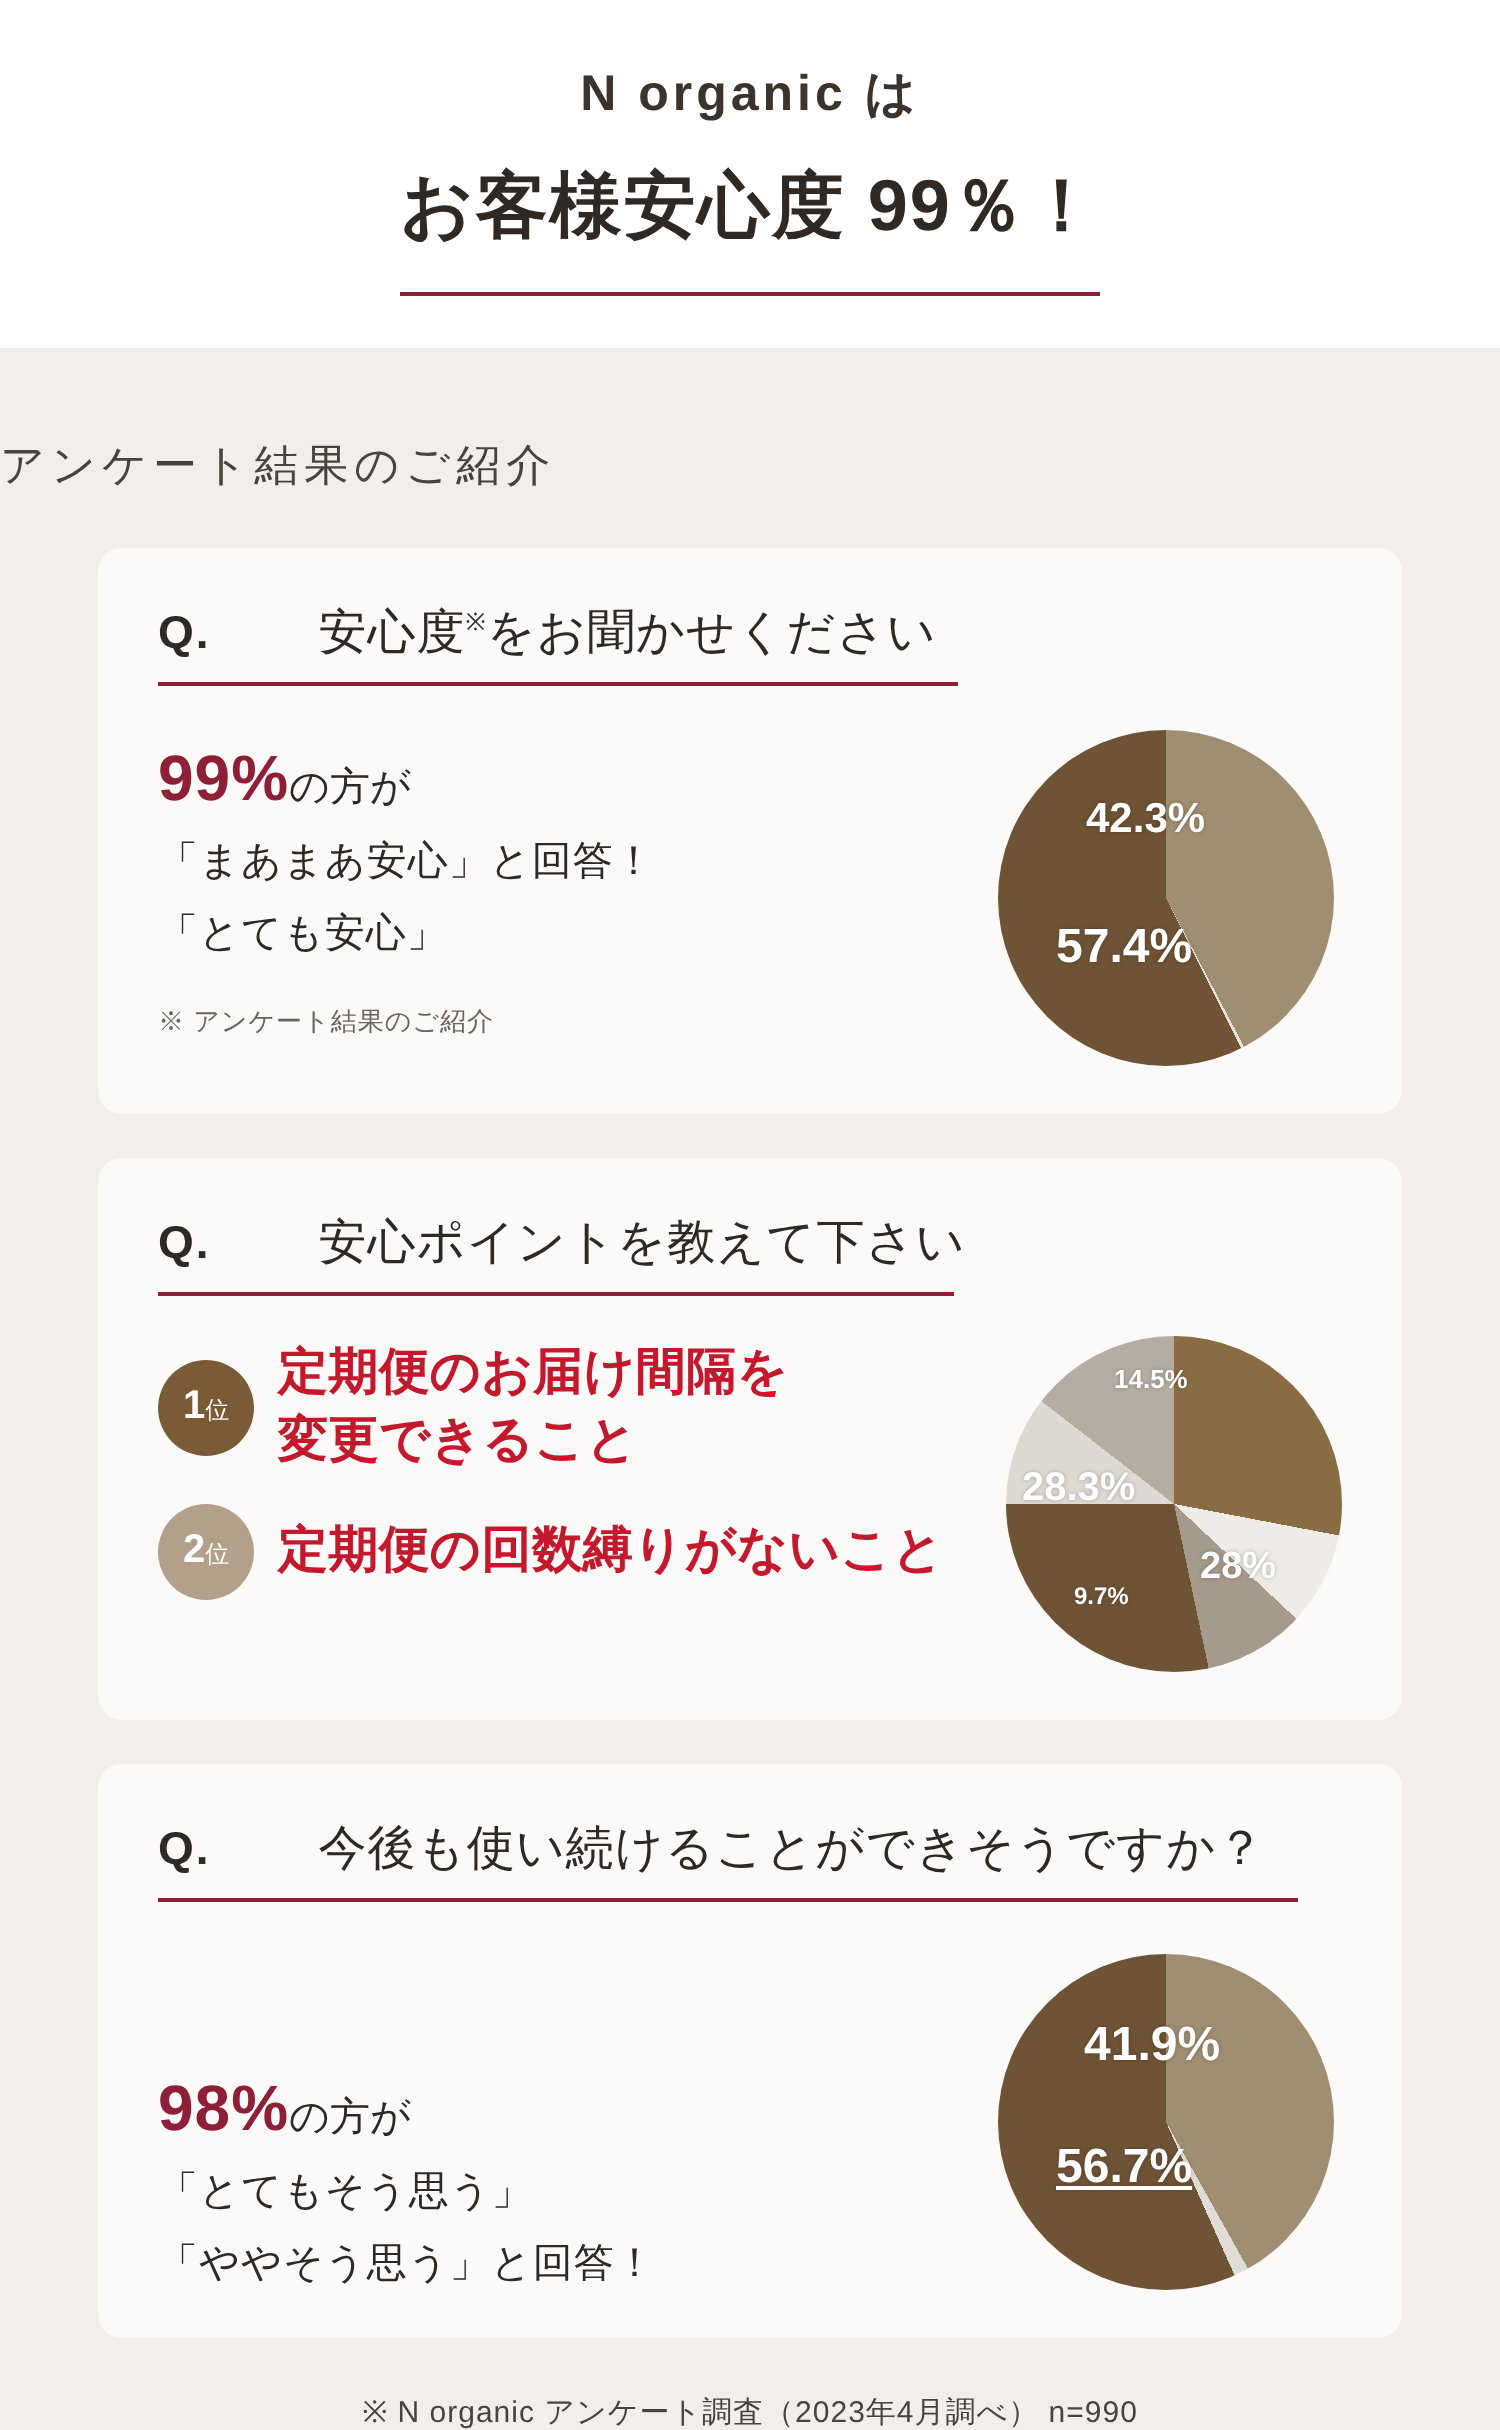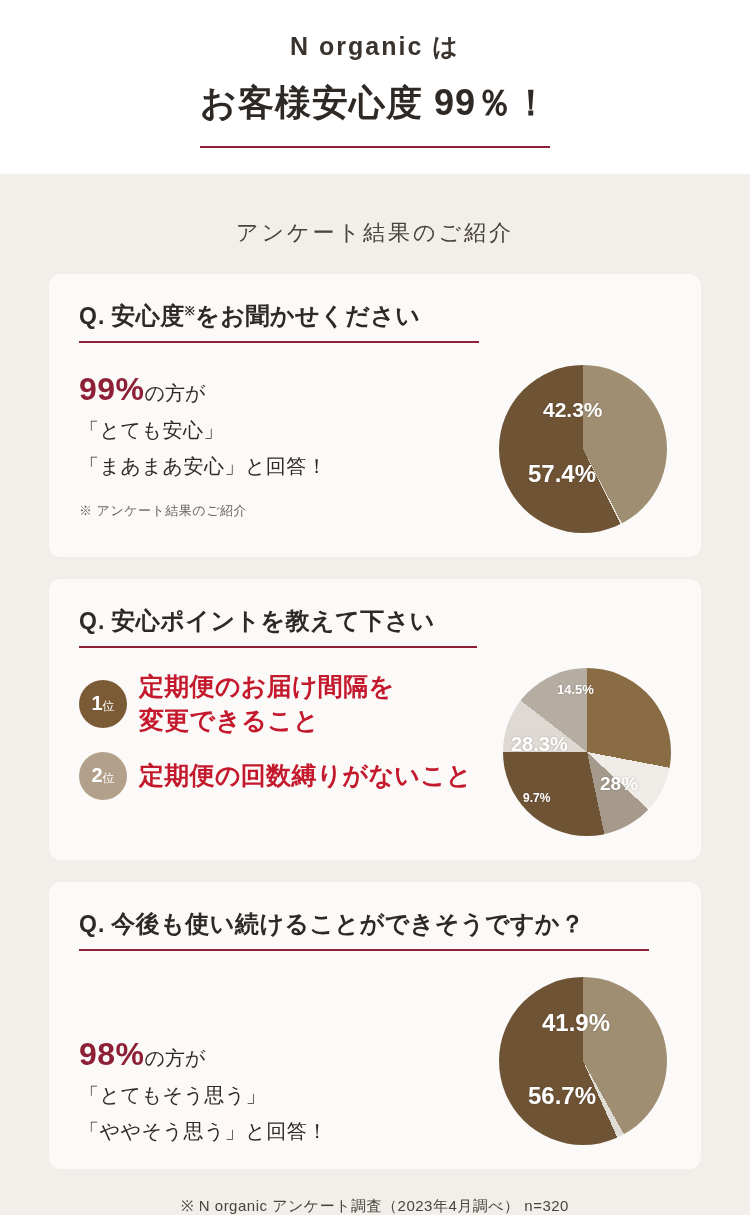--- a/index.html
+++ b/index.html
@@ -54,21 +54,21 @@
   }
 
   
   .body-area {
     background: #f2efeb;
     padding: 30px 0 22px;
     min-height: 1050px;
     box-sizing: border-box;
   }
   .section-title {
-    text-align: center;
+    text-align: left;
     font-size: 22px;
     letter-spacing: 3px;
     color: #4a433d;
     margin: 14px 0 26px;
   }
 
   .card {
     position: relative;
     width: 652px;
     margin: 0 auto 22px;
@@ -84,23 +84,24 @@
     gap: 6px;
   }
   .q-mark {
     font-size: 23px;
     font-weight: bold;
     color: #2f2926;
     letter-spacing: 1px;
   }
   .q-text {
     font-size: 24px;
-    font-weight: bold;
-    color: #2f2926;
-    letter-spacing: 0.5px;
+    font-weight: normal;
+    color: #2f2926;
+    letter-spacing: 0.5px;
+    margin-left: 48px;
   }
   .q-text .sup {
     font-size: 12px;
     vertical-align: super;
   }
   .q-underline {
     height: 2px;
     background: #8d2036;
     margin-top: 9px;
   }
@@ -220,22 +221,22 @@
         <span class="q-mark">Q.</span>
         <span class="q-text"><span>安心度</span><span class="sup">※</span><span>をお聞かせください</span></span>
       </div>
       <div class="q-underline"></div>
 
       <div class="card1-content">
         <div class="card1-left">
           <div>
             <span class="big-pct">99%</span><span class="big-pct-suffix">の方が</span>
           </div>
+          <div class="quote-line">「まあまあ安心」と回答！</div>
           <div class="quote-line">「とても安心」</div>
-          <div class="quote-line">「まあまあ安心」と回答！</div>
           <div class="note">※ アンケート結果のご紹介</div>
         </div>
 
         <div class="pie-wrap" style="width:168px;height:168px;flex:0 0 auto;margin-right:4px;">
           <div style="width:168px;height:168px;border-radius:50%;
                       background: conic-gradient(from 0deg,
                         #a08e72 0deg 152.3deg,
                         #e4e0da 152.3deg 153.4deg,
                         #6f5335 153.4deg 360deg);"></div>
           <div class="pie-label" style="font-size:21px;left:44px;top:33px;">42.3%</div>
@@ -276,21 +277,21 @@
           <div style="width:168px;height:168px;border-radius:50%;
                       background: conic-gradient(from 0deg,
                         #8a6c44 0deg 100.8deg,
                         #efece7 100.8deg 133.2deg,
                         #a59a8c 133.2deg 168.1deg,
                         #6f5335 168.1deg 270deg,
                         #dedad3 270deg 307.8deg,
                         #b5ada2 307.8deg 360deg);"></div>
           <div class="pie-label" style="font-size:13px;left:54px;top:14px;">14.5%</div>
           <div class="pie-label" style="font-size:20px;left:8px;top:65px;">28.3%</div>
-          <div class="pie-label" style="font-size:12px;left:20px;top:123px;">9.7%</div>
+          <div class="pie-label" style="font-size:12px;left:34px;top:123px;">9.7%</div>
           <div class="pie-label" style="font-size:19px;left:97px;top:105px;">28%</div>
         </div>
       </div>
     </div>
 
     <div class="card card3">
       <div class="q-line">
         <span class="q-mark">Q.</span>
         <span class="q-text">今後も使い続けることができそうですか？</span>
       </div>
@@ -305,20 +306,20 @@
           <div class="quote-line">「ややそう思う」と回答！</div>
         </div>
 
         <div class="pie-wrap" style="width:168px;height:168px;flex:0 0 auto;margin-right:4px;">
           <div style="width:168px;height:168px;border-radius:50%;
                       background: conic-gradient(from 0deg,
                         #a08e72 0deg 150.8deg,
                         #e0dcd6 150.8deg 155.9deg,
                         #6f5335 155.9deg 360deg);"></div>
           <div class="pie-label" style="font-size:24px;left:43px;top:32px;">41.9%</div>
-          <div class="pie-label" style="font-size:24px;left:29px;top:105px;">56.7%</div>
+          <div class="pie-label" style="font-size:24px;left:29px;top:93px;text-decoration:underline;">56.7%</div>
         </div>
       </div>
     </div>
 
-    <div class="footer-note">※ N organic アンケート調査（2023年4月調べ） n=320</div>
+    <div class="footer-note">※ N organic アンケート調査（2023年4月調べ） n=990</div>
   </div>
 </div>
 
 </body></html>

